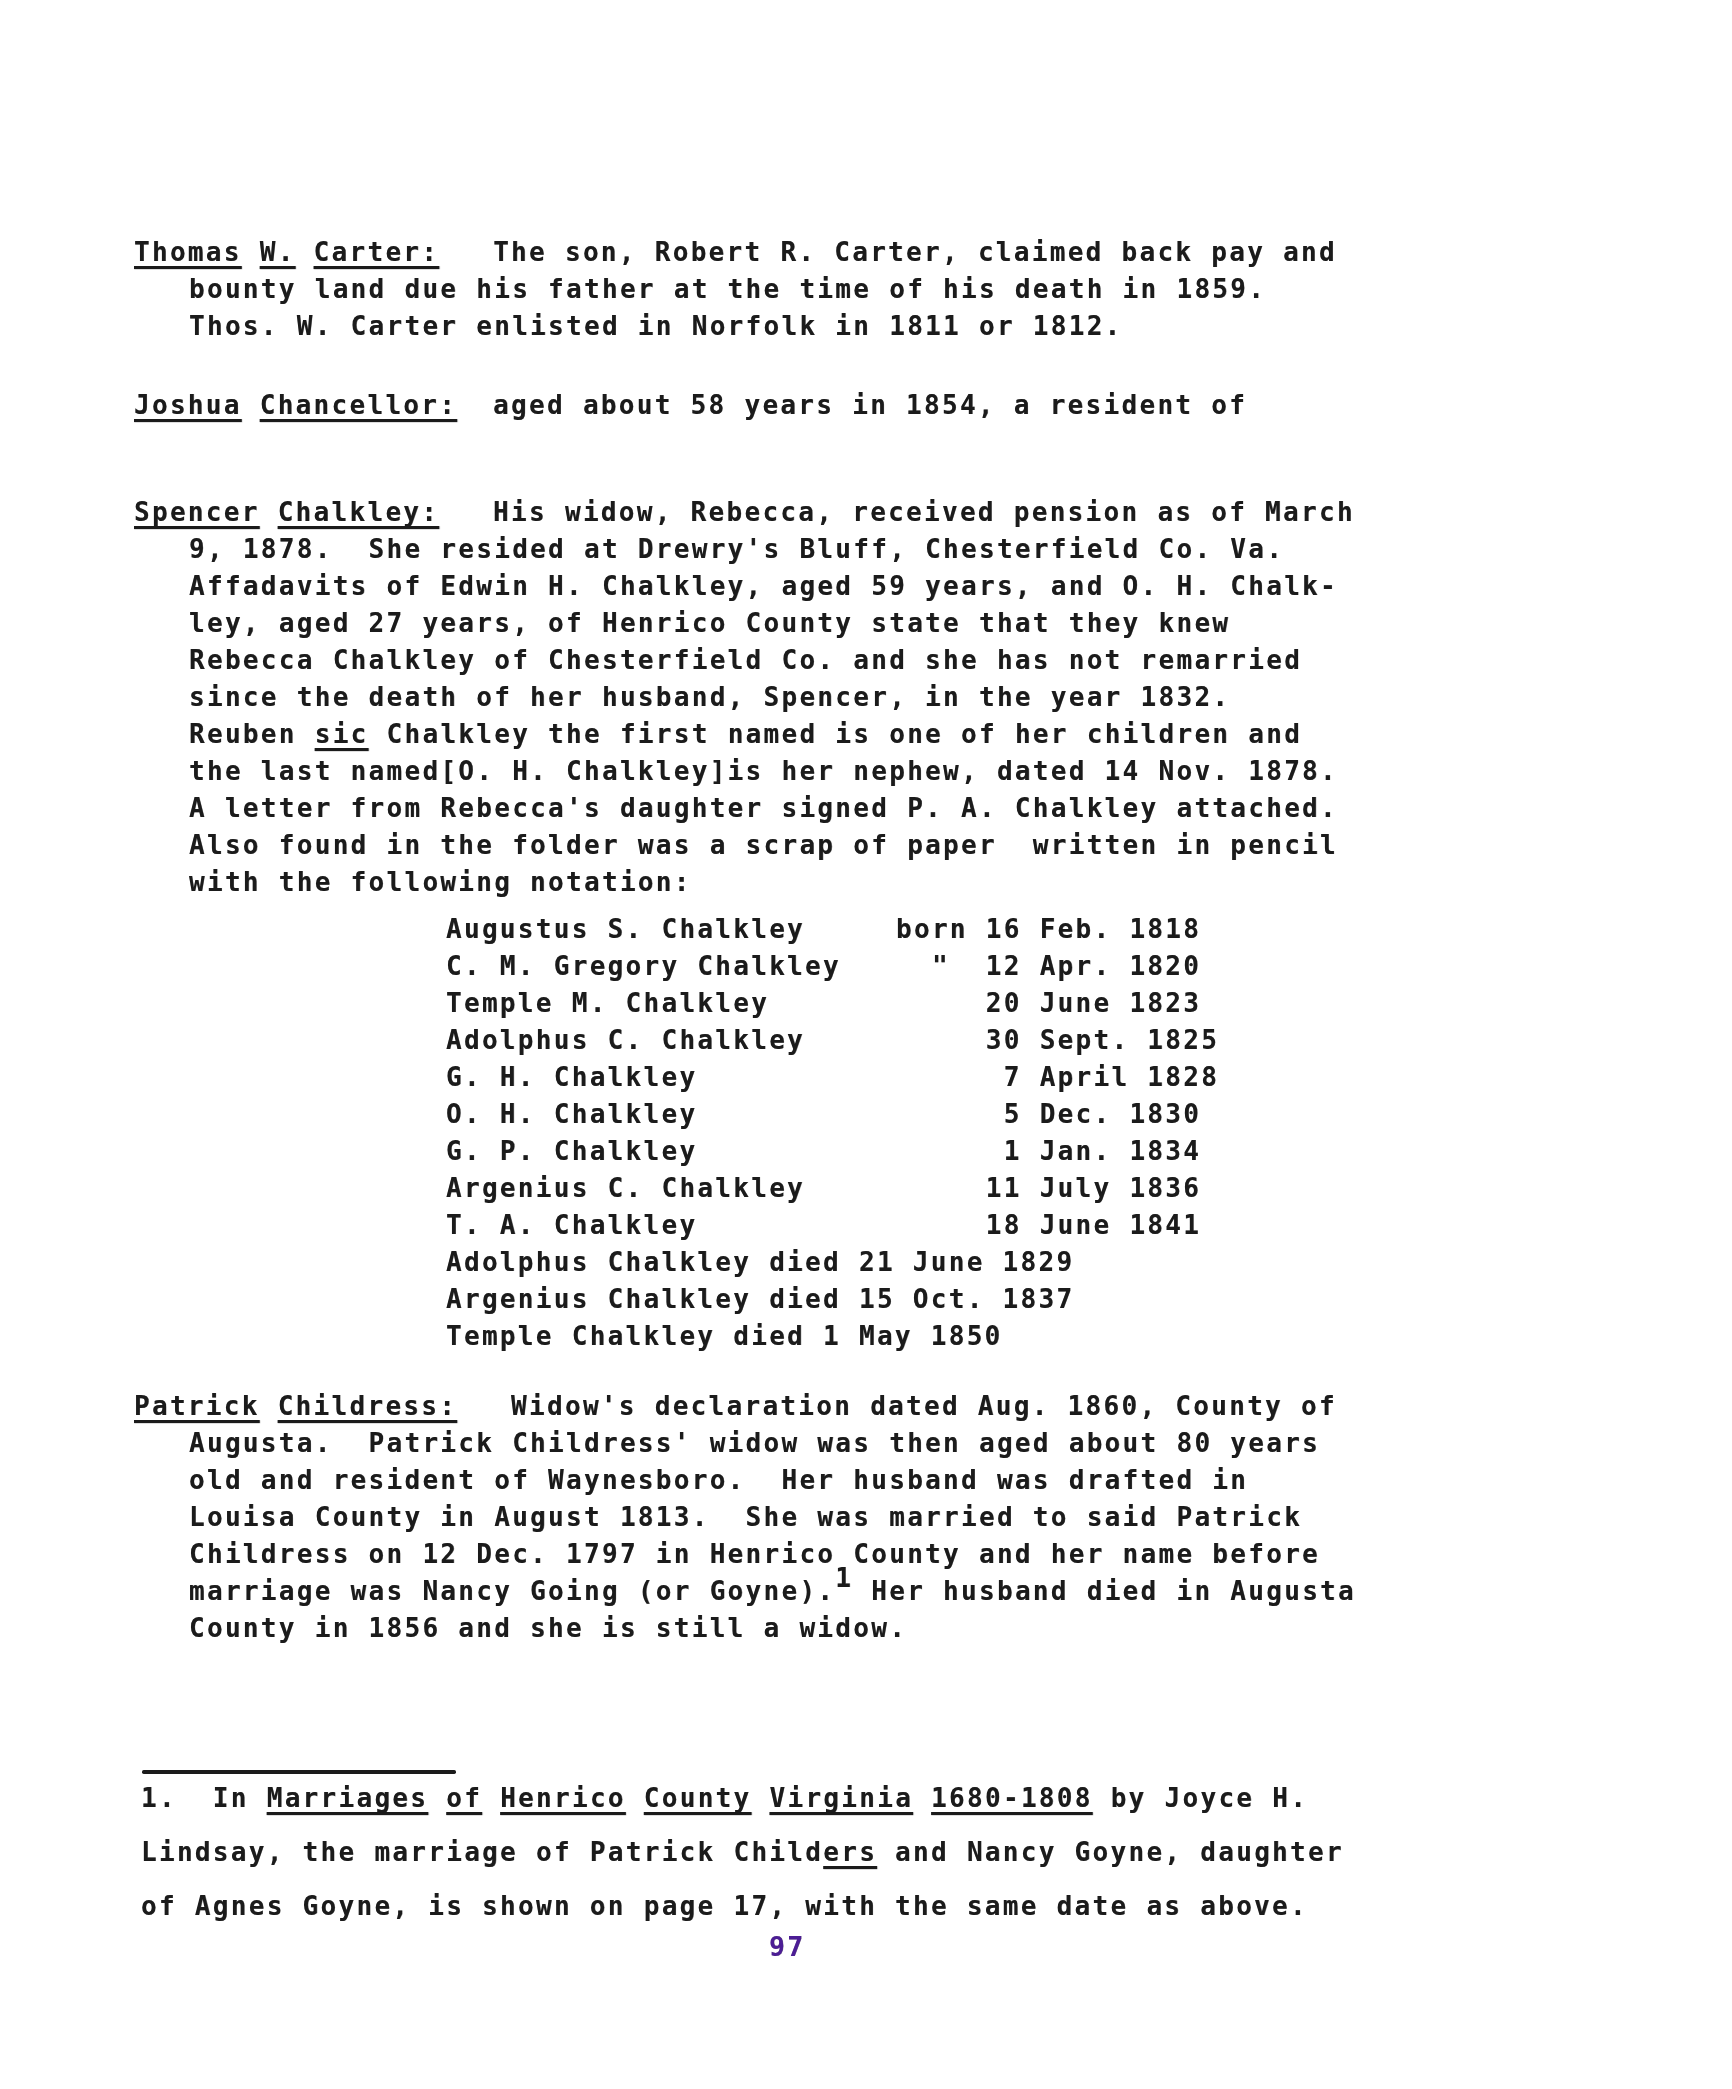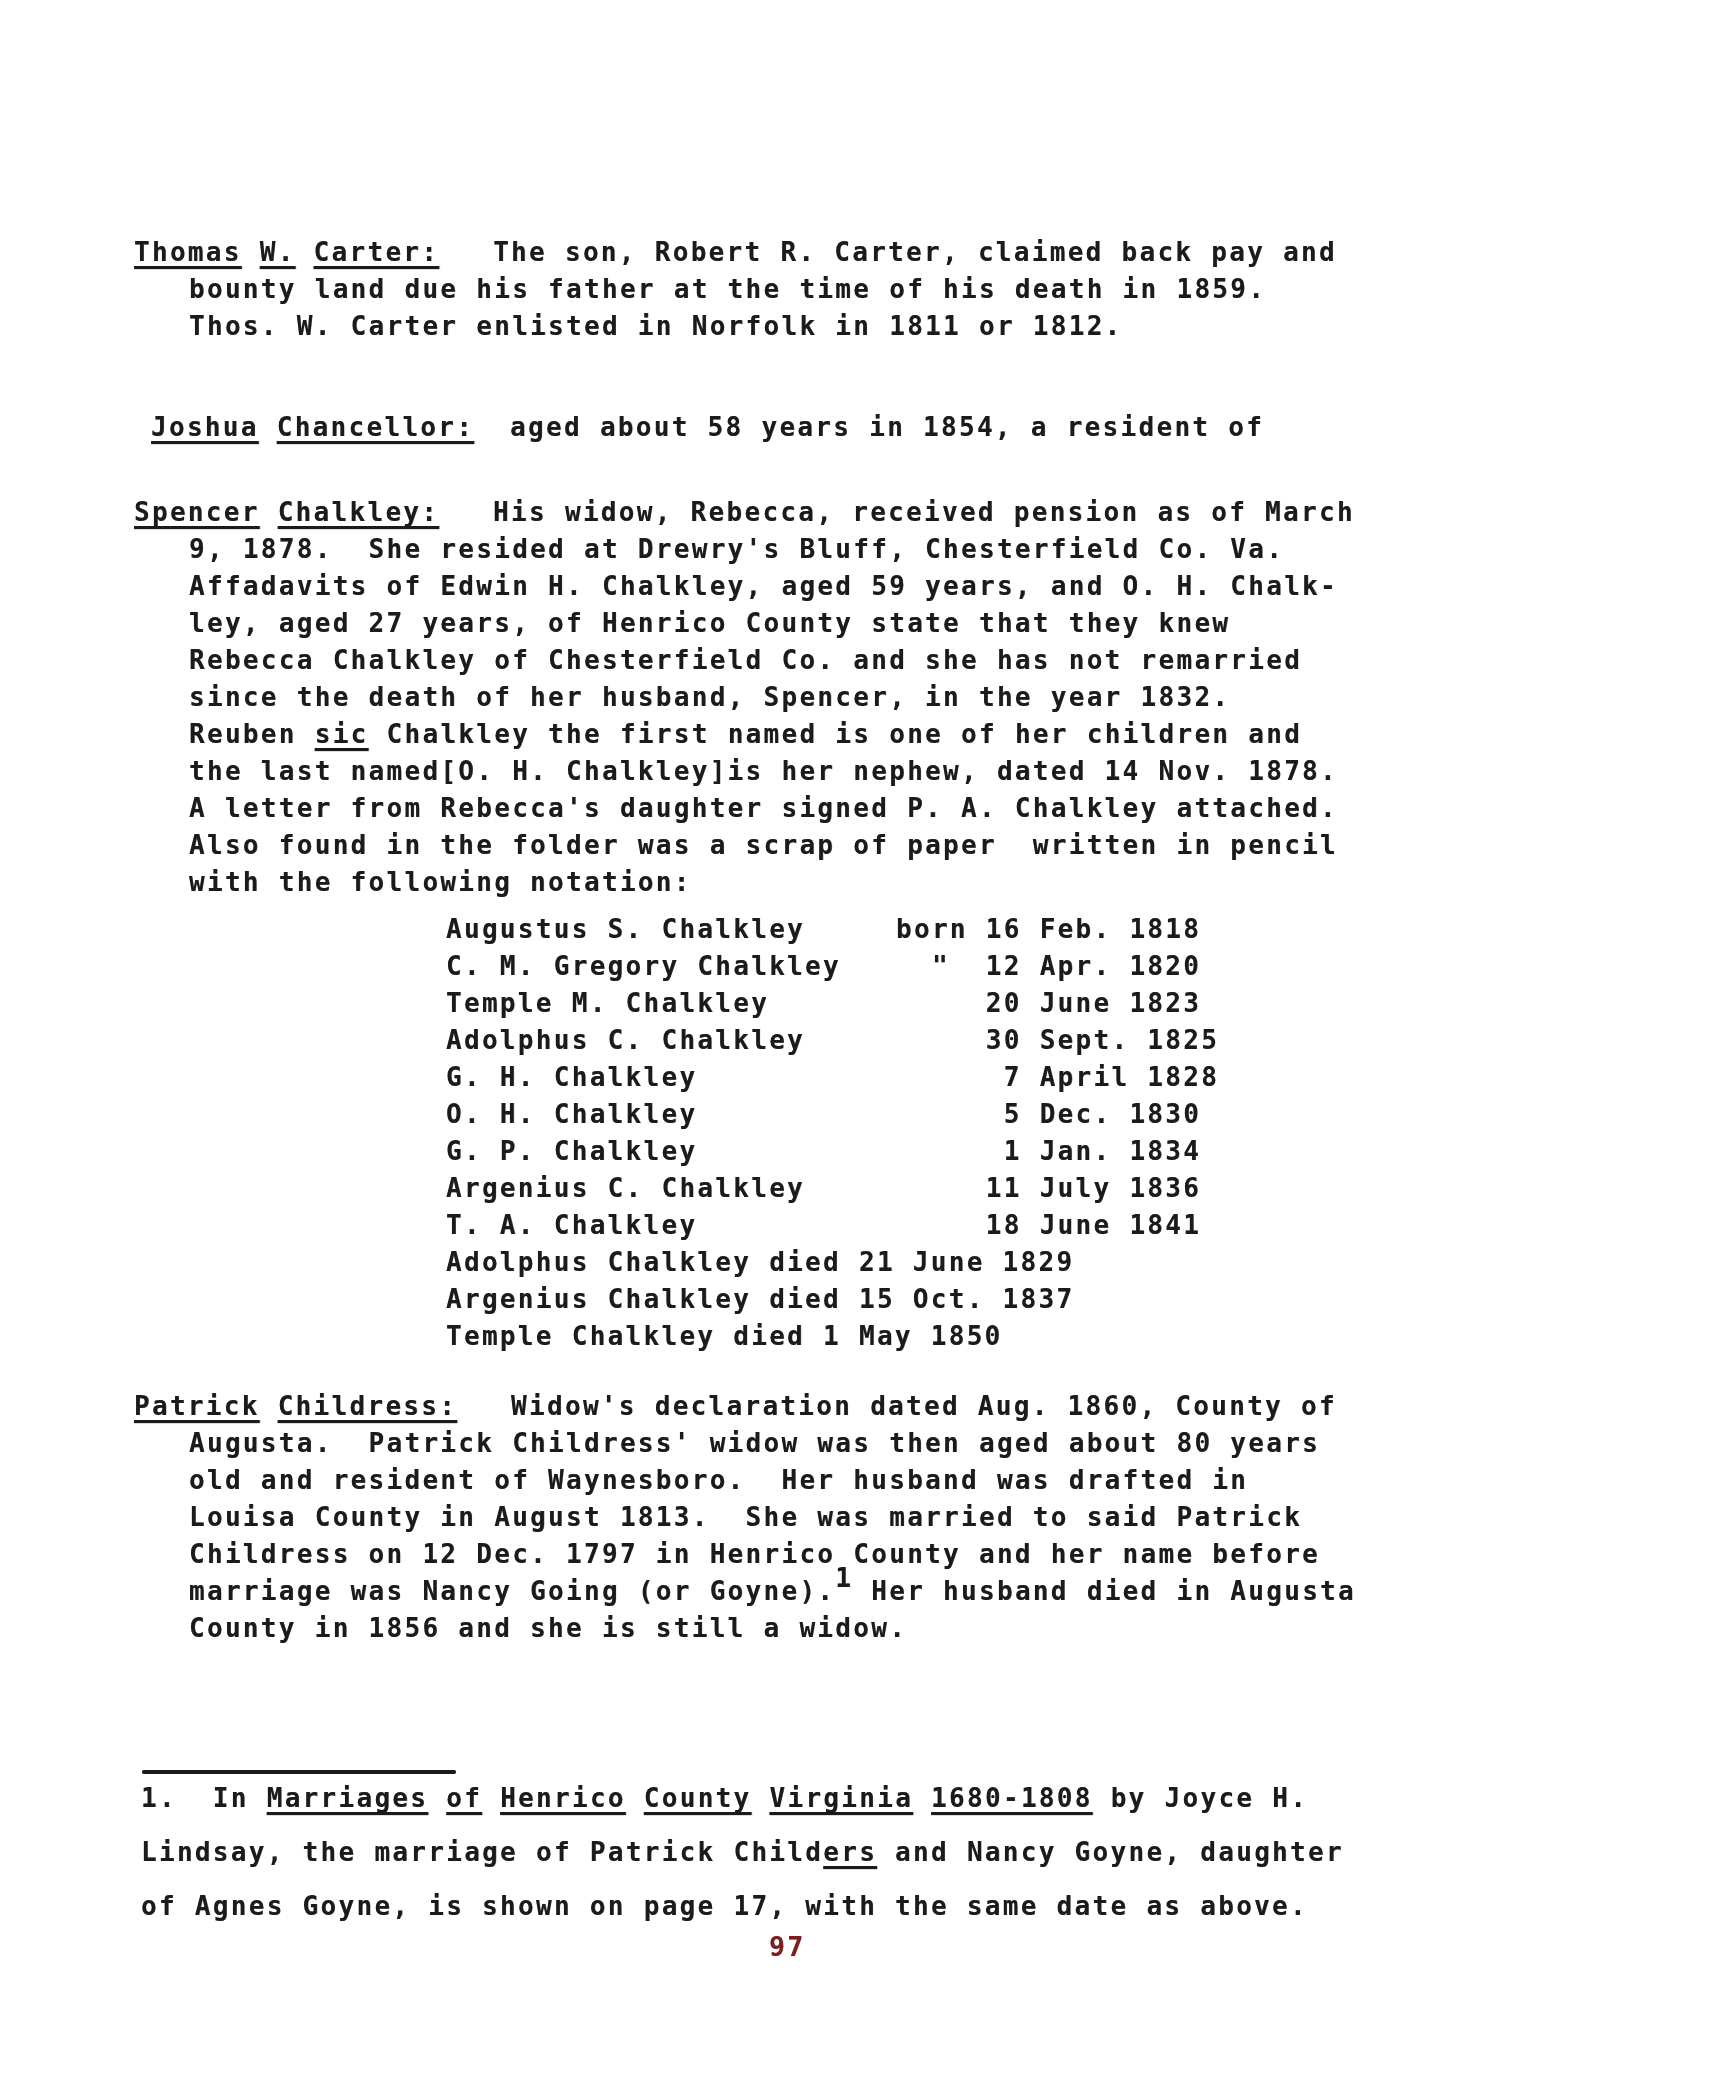--- a/index.html
+++ b/index.html
@@ -11,29 +11,29 @@
     font-weight:700;font-size:26px;letter-spacing:2.3px;
     text-shadow:0.3px 0.3px 0 rgba(25,25,25,0.5);
   }
   .entry{position:absolute;left:134px;line-height:37px;white-space:pre;}
   .line{white-space:pre;}
   .ind{padding-left:55px;}
   .u{text-decoration:underline;text-decoration-thickness:2.9px;text-underline-offset:5px;}
   .sup{position:relative;top:-13.2px;}
   .ncol{display:inline-block;width:450px;}
   .rule{position:absolute;left:142px;top:1770px;width:314px;height:4.1px;background:#1b1b1b;border-radius:1.7px;}
-  .pageno{position:absolute;left:769px;top:1931px;font-family:"DejaVu Sans Mono","Liberation Mono",monospace;font-weight:700;font-size:26.5px;letter-spacing:2.3px;color:#7f1d1d;}
+  .pageno{position:absolute;left:769px;top:1931px;font-family:"DejaVu Sans Mono","Liberation Mono",monospace;font-weight:700;font-size:26.5px;letter-spacing:2.3px;color:#4c1d95;}
 </style>
 </head>
 <body>
 
 <div class="page">
   <div id="entries">
       <div class="entry" style="top: 234px;"><div class="line"><span class="u">Thomas</span><span> </span><span class="u">W.</span><span> </span><span class="u">Carter:</span><span>   The son, Robert R. Carter, claimed back pay and</span></div><div class="line ind"><span>bounty land due his father at the time of his death in 1859.</span></div><div class="line ind"><span>Thos. W. Carter enlisted in Norfolk in 1811 or 1812.</span></div></div>
-      <div class="entry" style="top: 409px; margin-left: 17px;"><div class="line"><span class="u">Joshua</span><span> </span><span class="u">Chancellor:</span><span>  aged about 58 years in 1854, a resident of</span></div></div>
+      <div class="entry" style="top: 387px;"><div class="line"><span class="u">Joshua</span><span> </span><span class="u">Chancellor:</span><span>  aged about 58 years in 1854, a resident of</span></div></div>
       <div class="entry" style="top: 494px;"><div class="line"><span class="u">Spencer</span><span> </span><span class="u">Chalkley:</span><span>   His widow, Rebecca, received pension as of March</span></div><div class="line ind"><span>9, 1878.  She resided at Drewry's Bluff, Chesterfield Co. Va.</span></div><div class="line ind"><span>Affadavits of Edwin H. Chalkley, aged 59 years, and O. H. Chalk-</span></div><div class="line ind"><span>ley, aged 27 years, of Henrico County state that they knew</span></div><div class="line ind"><span>Rebecca Chalkley of Chesterfield Co. and she has not remarried</span></div><div class="line ind"><span>since the death of her husband, Spencer, in the year 1832.</span></div><div class="line ind"><span>Reuben </span><span class="u">sic</span><span> Chalkley the first named is one of her children and</span></div><div class="line ind"><span>the last named[O. H. Chalkley]is her nephew, dated 14 Nov. 1878.</span></div><div class="line ind"><span>A letter from Rebecca's daughter signed P. A. Chalkley attached.</span></div><div class="line ind"><span>Also found in the folder was a scrap of paper  written in pencil</span></div><div class="line ind"><span>with the following notation:</span></div></div>
       <div class="entry" style="top: 911px; left: 446px;"><div class="line"><span class="ncol">Augustus S. Chalkley</span><span>born 16 Feb. 1818</span></div><div class="line"><span class="ncol">C. M. Gregory Chalkley</span><span>  "  12 Apr. 1820</span></div><div class="line"><span class="ncol">Temple M. Chalkley</span><span>     20 June 1823</span></div><div class="line"><span class="ncol">Adolphus C. Chalkley</span><span>     30 Sept. 1825</span></div><div class="line"><span class="ncol">G. H. Chalkley</span><span>      7 April 1828</span></div><div class="line"><span class="ncol">O. H. Chalkley</span><span>      5 Dec. 1830</span></div><div class="line"><span class="ncol">G. P. Chalkley</span><span>      1 Jan. 1834</span></div><div class="line"><span class="ncol">Argenius C. Chalkley</span><span>     11 July 1836</span></div><div class="line"><span class="ncol">T. A. Chalkley</span><span>     18 June 1841</span></div><div class="line">Adolphus Chalkley died 21 June 1829</div><div class="line">Argenius Chalkley died 15 Oct. 1837</div><div class="line">Temple Chalkley died 1 May 1850</div></div>
       <div class="entry" style="top: 1388px;"><div class="line"><span class="u">Patrick</span><span> </span><span class="u">Childress:</span><span>   Widow's declaration dated Aug. 1860, County of</span></div><div class="line ind"><span>Augusta.  Patrick Childress' widow was then aged about 80 years</span></div><div class="line ind"><span>old and resident of Waynesboro.  Her husband was drafted in</span></div><div class="line ind"><span>Louisa County in August 1813.  She was married to said Patrick</span></div><div class="line ind"><span>Childress on 12 Dec. 1797 in Henrico County and her name before</span></div><div class="line ind"><span>marriage was Nancy Going (or Goyne).</span><span class="sup">1</span><span> Her husband died in Augusta</span></div><div class="line ind"><span>County in 1856 and she is still a widow.</span></div></div>
       <div class="entry" style="top: 1771px; left: 141px; line-height: 54px;"><div class="line"><span>1.  In </span><span class="u">Marriages</span><span> </span><span class="u">of</span><span> </span><span class="u">Henrico</span><span> </span><span class="u">County</span><span> </span><span class="u">Virginia</span><span> </span><span class="u">1680-1808</span><span> by Joyce H.</span></div><div class="line"><span>Lindsay, the marriage of Patrick Child</span><span class="u">ers</span><span> and Nancy Goyne, daughter</span></div><div class="line"><span>of Agnes Goyne, is shown on page 17, with the same date as above.</span></div></div>
     </div>
   <div class="rule"></div>
   <div class="pageno">97</div>
 </div>
 
 

